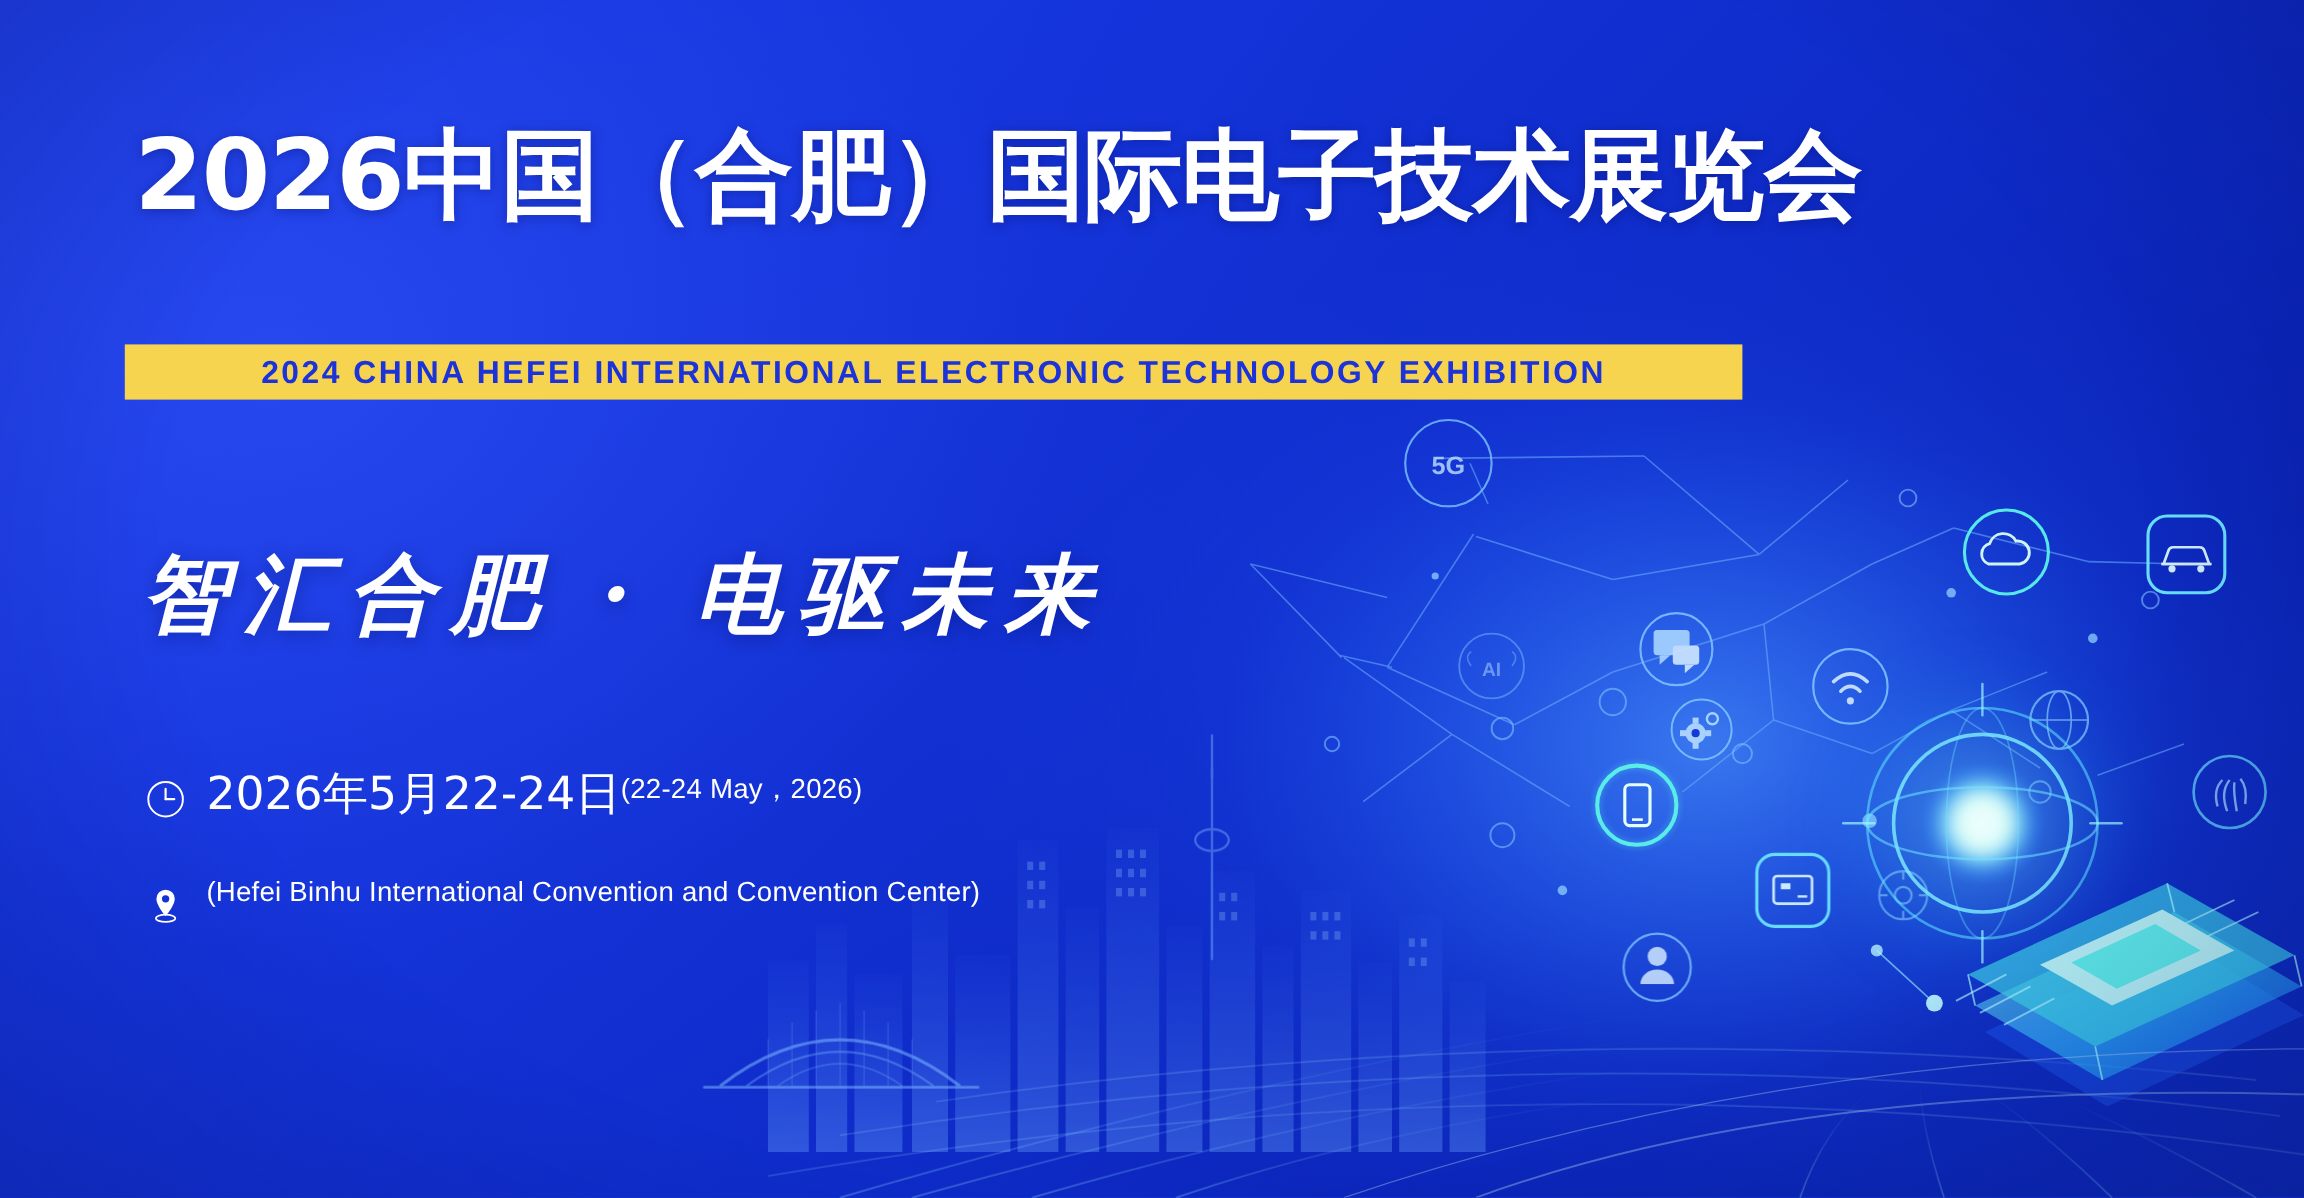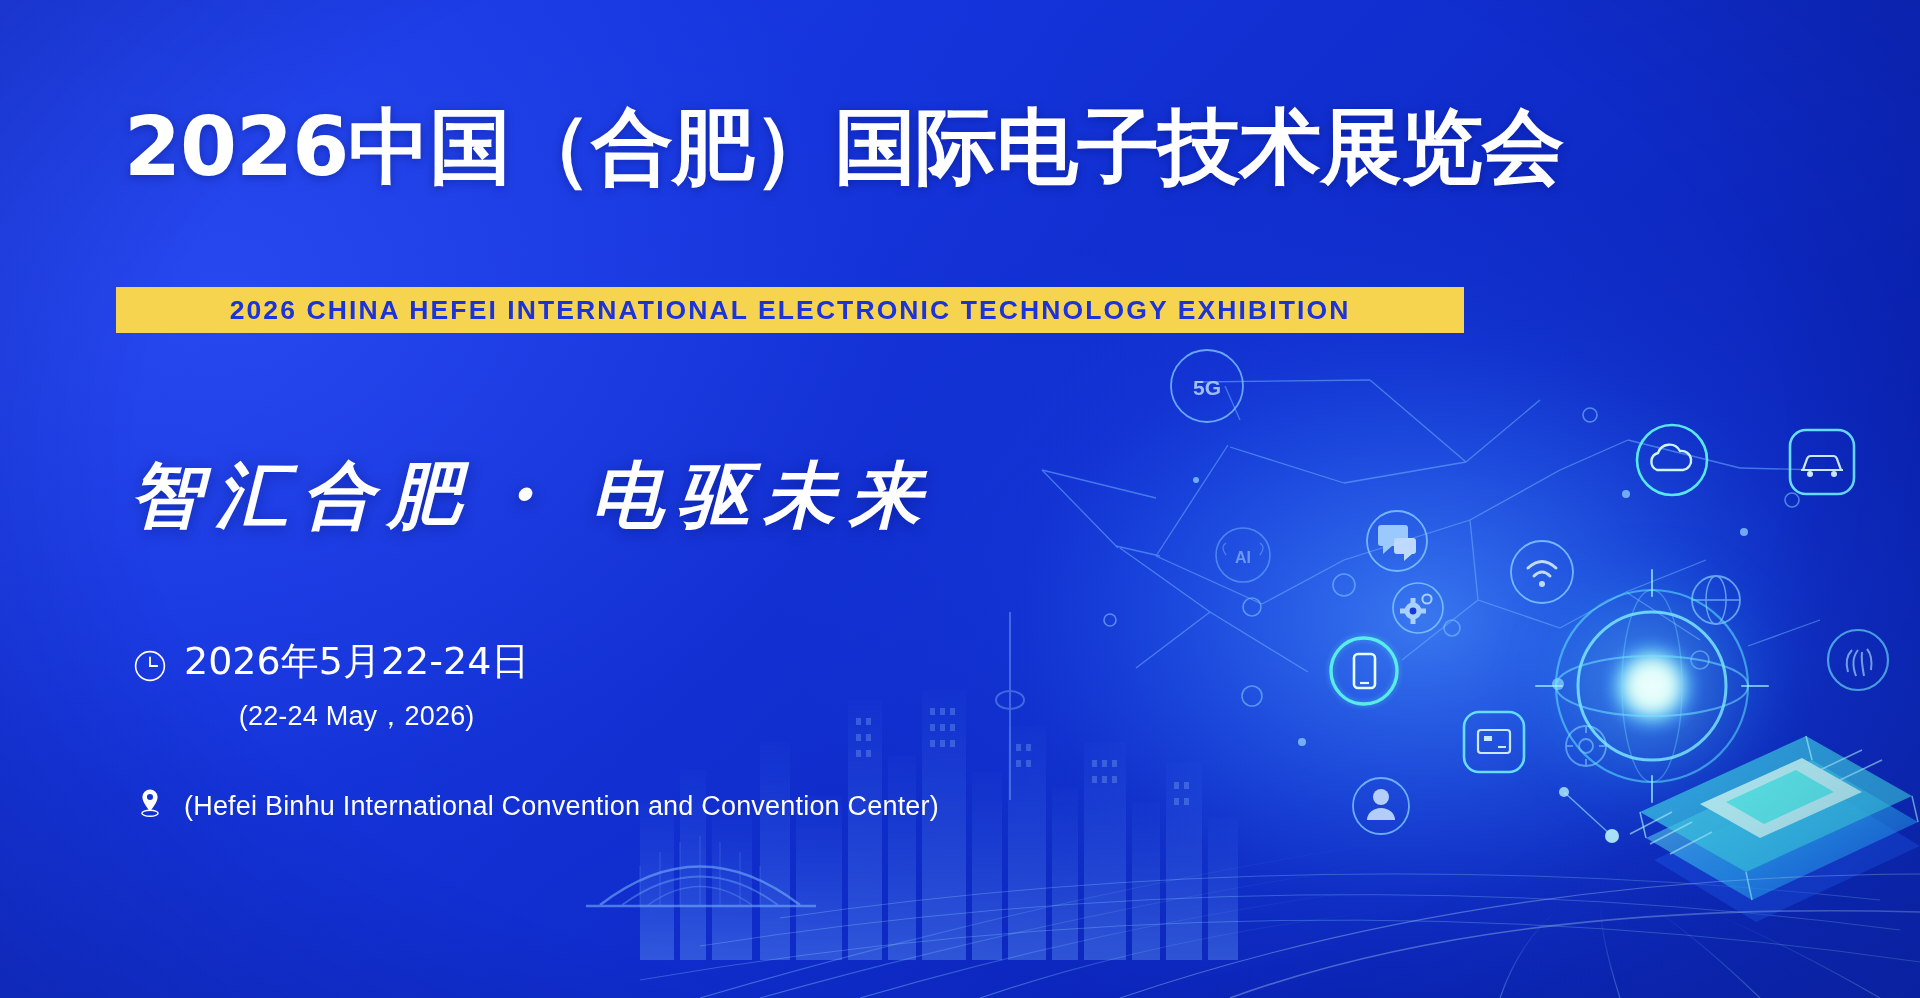--- a/index.html
+++ b/index.html
@@ -24,21 +24,21 @@
     position:absolute; inset:0;
     background:
       radial-gradient(ellipse 1500px 1000px at 50% 45%, rgba(0,0,0,0) 55%, rgba(4,14,96,0.42) 100%);
     pointer-events:none;
   }
 
   
   .bg-svg { position:absolute; inset:0; width:1920px; height:998px; }
 
   
-  .content { position:absolute; left:12px; top:0; width:1908px; height:998px; }
+  .content { position:absolute; left:0; top:0; width:1908px; height:998px; }
 
   .title-zh {
     position:absolute; left:112px; top:104px;
     font-family:"DejaVu Sans","Liberation Sans",sans-serif;
     font-weight:bold;
     font-size:82px;
     letter-spacing:-1px;
     line-height:1.05;
     color:#ffffff;
     white-space:nowrap;
@@ -77,34 +77,34 @@
 
   .info-row { display:flex; align-items:flex-start; }
   .info-row + .info-row { margin-top:42px; }
 
   .info-icon {
     width:40px; height:40px;
     flex:0 0 40px;
     margin-top:6px; margin-right:14px;
     display:flex; align-items:center; justify-content:center;
   }
-  .info-texts { display:flex; flex-direction:column;align-items:center; }
+  .info-texts { display:flex; flex-direction:row; }
 
   .info-main {
     font-family:"DejaVu Sans","Liberation Sans",sans-serif;
     font-size:38px;
     color:#ffffff;
     line-height:1.12;
     white-space:nowrap;
   }
   .info-sub {
     font-family:"Liberation Sans","DejaVu Sans",sans-serif;
-    font-size:27px;
+    font-size:23px;
     color:#ffffff;
-    margin-top:15px;
+    margin-top:2px;
     letter-spacing:0.2px;
     white-space:nowrap;
   }
 
   
 </style>
 </head>
 <body>
 
 <div id="poster">
@@ -441,21 +441,21 @@
     </g>
   </svg>
 
   <div class="vignette"></div>
 
   <div class="content">
 
     <div class="title-zh">2026中国（合肥）国际电子技术展览会</div>
 
     <div class="title-en-band">
-      <span class="title-en">2026 CHINA HEFEI INTERNATIONAL ELECTRONIC TECHNOLOGY EXHIBITION</span>
+      <span class="title-en">2024 CHINA HEFEI INTERNATIONAL ELECTRONIC TECHNOLOGY EXHIBITION</span>
     </div>
 
     <div class="slogan">智汇合肥 · 电驱未来</div>
 
     <div class="info">
 
       <div class="info-row">
         <span class="info-icon">
           <svg viewBox="0 0 40 40" width="36" height="36">
             <circle cx="20" cy="20" r="16" fill="none" stroke="#ffffff" stroke-width="1.8"></circle>

